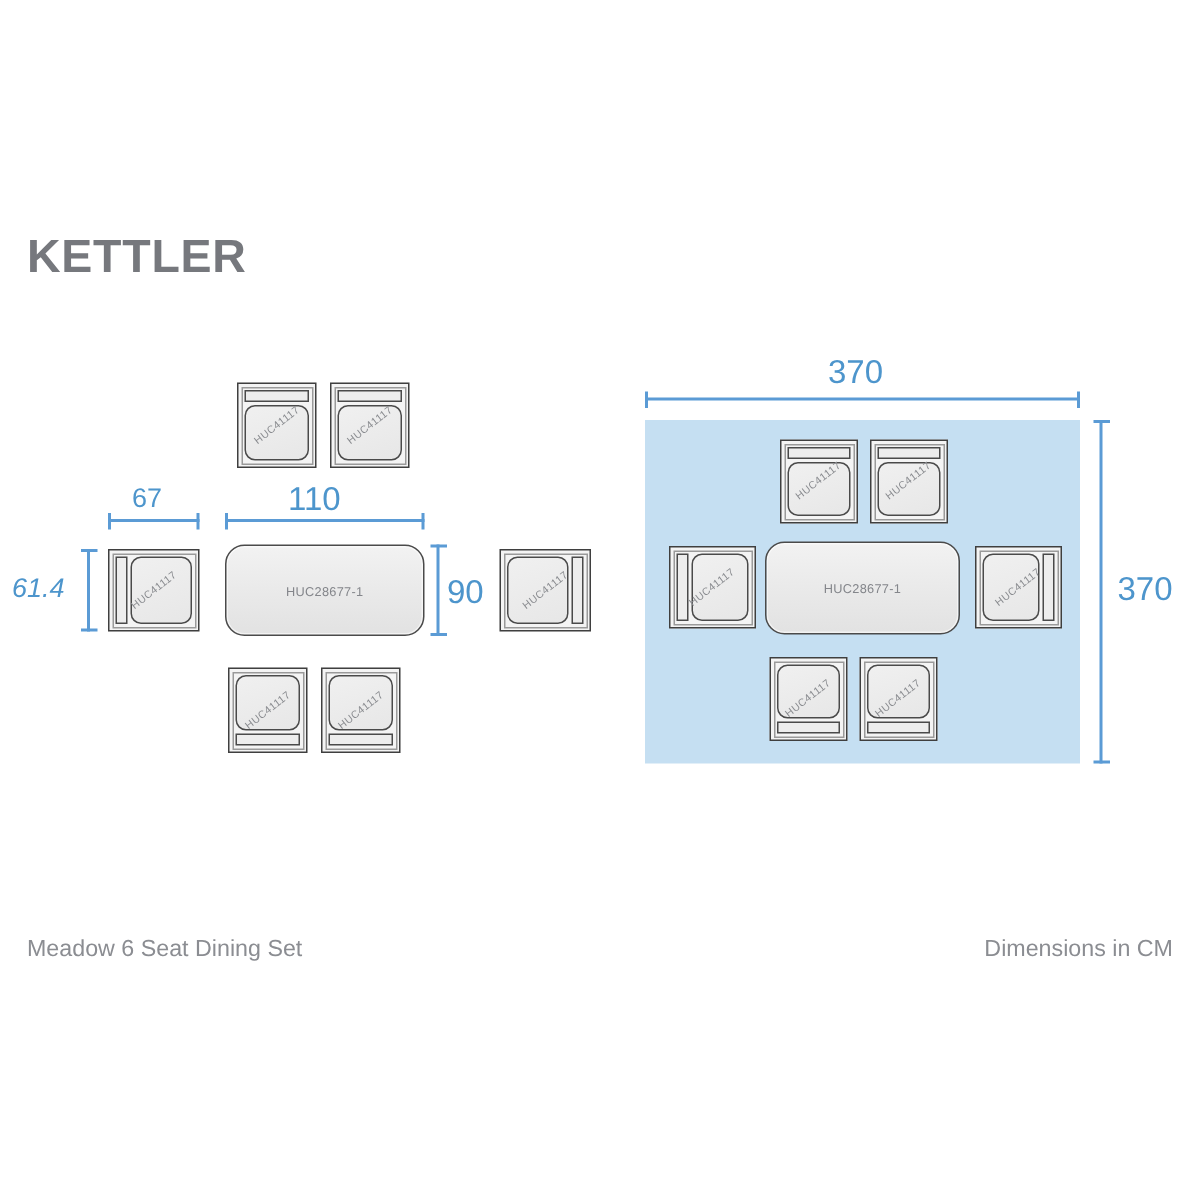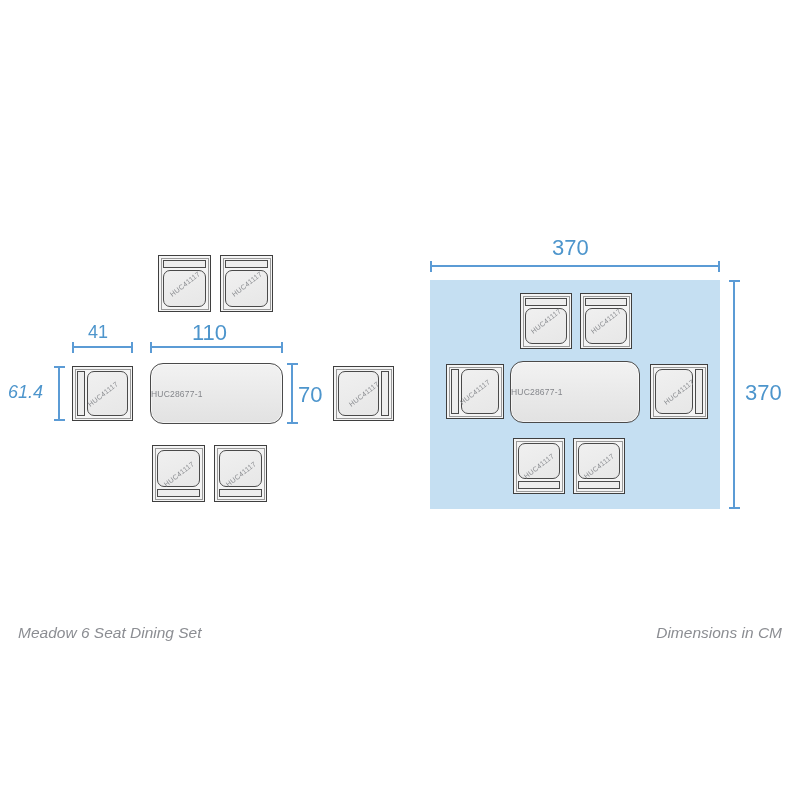--- a/index.html
+++ b/index.html
@@ -28,21 +28,20 @@
     font-family: "Liberation Sans", sans-serif;
   }
 
   
   .caption {
     position: absolute;
     font-size: 15.5px;
     color: #8b8d92;
     font-family: "Liberation Sans", sans-serif;
     white-space: nowrap;
-    font-style: italic;
   }
   .caption-left  { left: 18px;  top: 624px; }
   .caption-right { right: 18px; top: 624px; }
 
   
   .diagram { position: absolute; }
   #diagram-left  { left: 0px;   top: 230px; width: 400px; height: 290px; }
   #diagram-right { left: 400px; top: 230px; width: 400px; height: 300px; }
 
   
@@ -57,20 +56,21 @@
     background: linear-gradient(180deg, #f2f2f2 0%, #e9e9e9 55%, #e2e2e2 100%);
     border: 1.6px solid #4a4a4a;
     border-radius: 13px;
     box-shadow: inset 0 0 0 1px rgba(255,255,255,0.55);
   }
   .table-label {
     position: absolute;
     left: 0; right: 0;
     top: 50%;
     transform: translateY(-50%);
+    text-align: center;
     font-size: 8.5px;
     color: #84868b;
     letter-spacing: 0.2px;
     font-family: "Liberation Sans", sans-serif;
     pointer-events: none;
   }
 
   
   .chair {
     position: absolute;
@@ -164,20 +164,21 @@
     text-align: center;
   }
   .dim-text.big   { font-size: 22px; }
   .dim-text.small { font-size: 18px; }
 </style>
 </head>
 <body>
 
 <div id="page">
 
+  <div class="brand">KETTLER</div>
 
   <div class="diagram" id="diagram-left">
 
     <div class="chair o-top" style="left:158px; top:25px; width:53px; height:57px;">
       <div class="back"></div>
       <div class="seat"></div>
       <div class="chair-label">HUC41117</div>
     </div>
 
     <div class="chair o-top" style="left:220px; top:25px; width:53px; height:57px;">
@@ -208,30 +209,30 @@
       <div class="chair-label">HUC41117</div>
     </div>
 
     <div class="chair o-bottom" style="left:214px; top:215px; width:53px; height:57px;">
       <div class="back"></div>
       <div class="seat"></div>
       <div class="chair-label">HUC41117</div>
     </div>
 
     <div class="dim-line-h" style="left:72px; top:116px; width:61px;"></div>
-    <div class="dim-text small" style="left:88px; top:92px;">41</div>
+    <div class="dim-text small" style="left:88px; top:92px;">67</div>
 
     <div class="dim-line-h" style="left:150px; top:116px; width:133px;"></div>
     <div class="dim-text big" style="left:192px; top:90px;">110</div>
 
     <div class="dim-line-v" style="left:58px; top:136px; height:55px;"></div>
     <div class="dim-text small" style="left:8px; top:152px;font-style:italic;">61.4</div>
 
     <div class="dim-line-v" style="left:291px; top:133px; height:61px;"></div>
-    <div class="dim-text big" style="left:298px; top:152px;">70</div>
+    <div class="dim-text big" style="left:298px; top:152px;">90</div>
   </div>
 
   <div class="diagram" id="diagram-right">
 
     <div class="footprint" style="left:30px; top:50px; width:290px; height:229px;"></div>
 
     <div class="chair o-top" style="left:120px; top:63px; width:52px; height:56px;">
       <div class="back"></div>
       <div class="seat"></div>
       <div class="chair-label">HUC41117</div>

